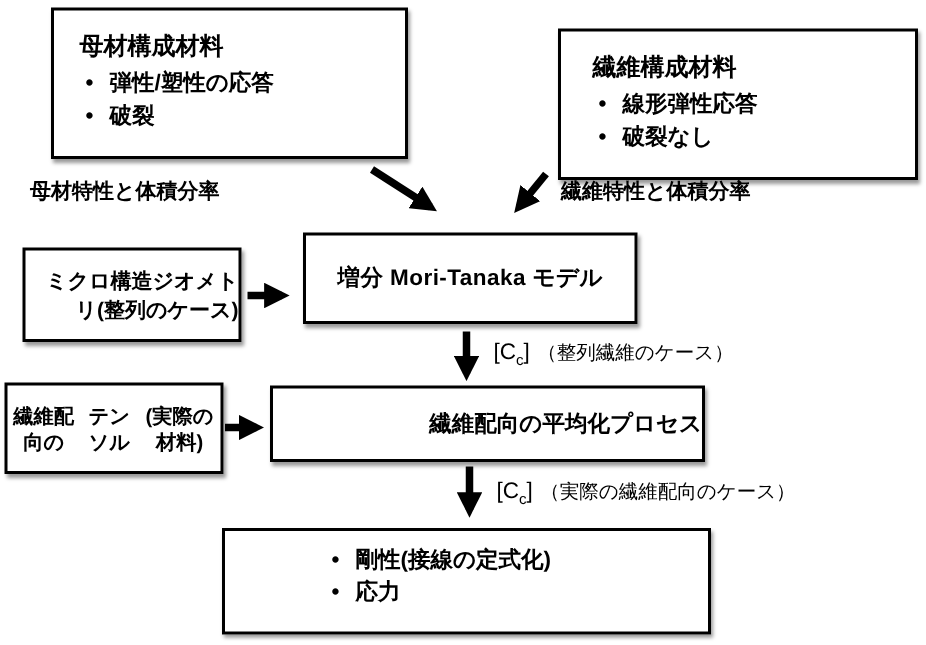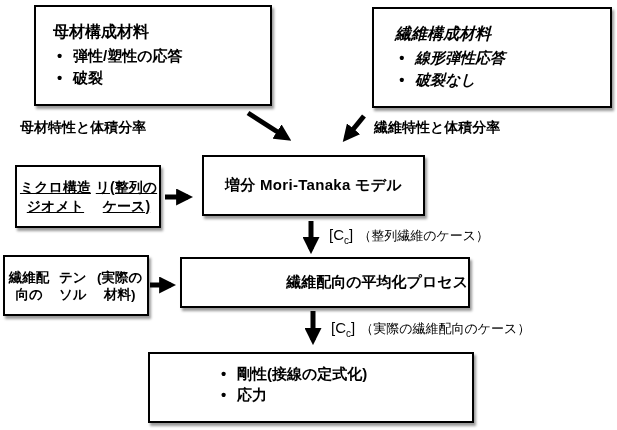--- a/index.html
+++ b/index.html
@@ -10,30 +10,30 @@
     background:#ffffff; overflow:hidden;
   }
   .box {
     position:absolute; background:#fff;
     border:2px solid #000;
     box-shadow:1.5px 2.5px 2.5px rgba(0,0,0,0.40);
     font-weight:bold;
   }
   
   .box-matrix { left:34px; top:5px;  width:238px; height:101px; padding:15px 6px 0 17px; font-size:15px; }
-  .box-fiber  { left:372px; top:7px; width:240px; height:101px; padding:15px 6px 0 21px; font-size:15px;font-style:italic; }
+  .box-fiber  { left:372px; top:19px; width:240px; height:101px; padding:15px 6px 0 21px; font-size:15px; }
   .box-title  { font-size:16px; line-height:20px; }
   .bullets { margin-top:3px; }
   .bullet-row { display:flex; line-height:22px; }
   .bullet-glyph { width:20px; padding-left:4px; }
   
   .box-micro {
     left:15px; top:165px; width:146px; height:63px;
-    display:flex; justify-content:center; align-items:center;
-    text-align:center; font-size:14px; line-height:19px;text-decoration:underline;
+    display:flex; flex-direction:column; justify-content:center; align-items:flex-end;
+    text-align:center; font-size:14px; line-height:19px;
   }
   .box-mori {
     left:202px; top:155px; width:223px; height:61px;
     display:flex; align-items:center; justify-content:center;
     font-size:15px; letter-spacing:0.3px;
   }
   .box-tensor {
     left:3px; top:255px; width:146px; height:61px;
     display:flex; justify-content:center; align-items:center;
     text-align:center; font-size:13.5px; line-height:17px;

